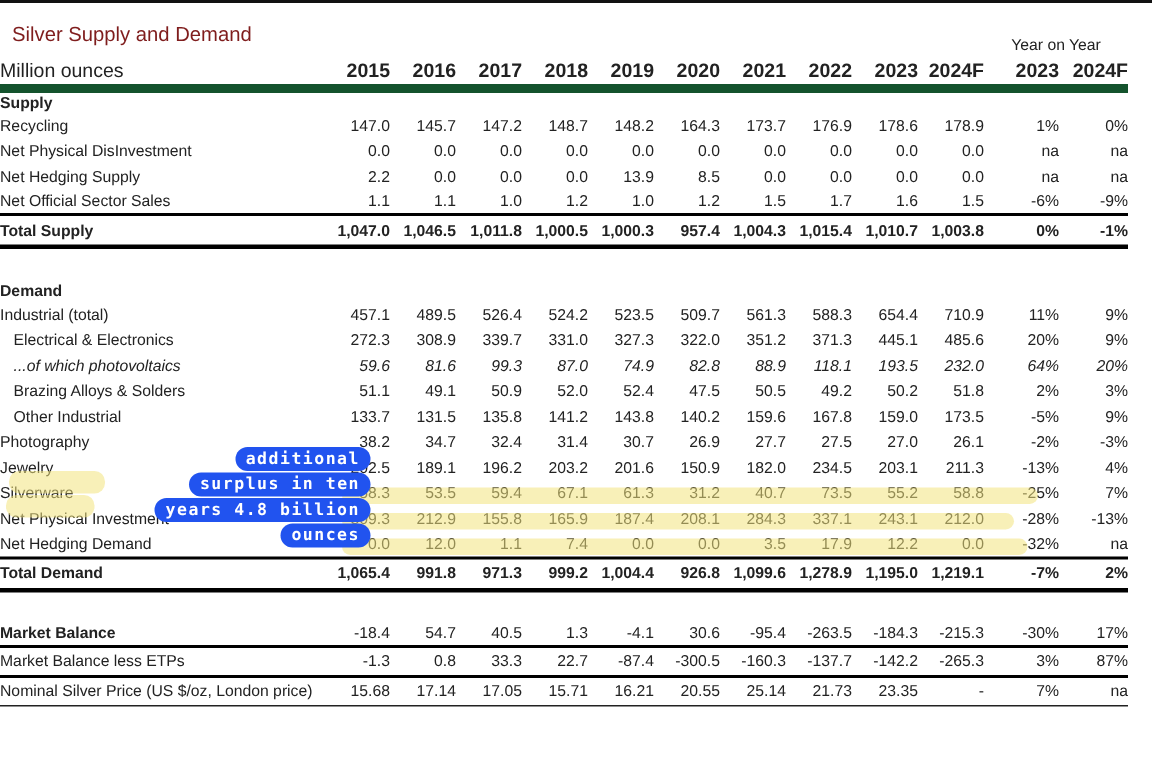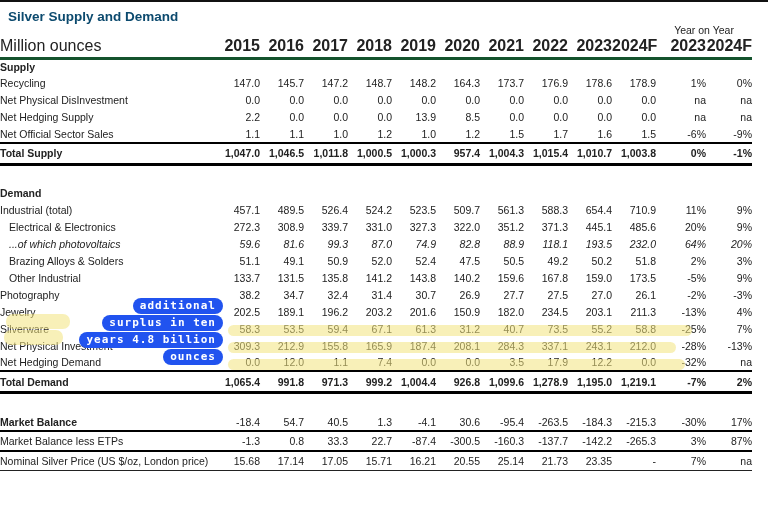--- a/index.html
+++ b/index.html
@@ -1,36 +1,36 @@
 <!DOCTYPE html>
 <html><head>
 <meta charset="utf-8">
 <style>
   html,body{margin:0;padding:0;}
   body{
     width:768px;height:512px;background:#ffffff;position:relative;overflow:hidden;
     font-family:"Liberation Sans", sans-serif;color:#1c1c1c;
   }
   .top-rule{position:absolute;top:0;left:0;width:768px;height:2px;background:#111;}
-  .title{position:absolute;top:9px;left:8px;font-size:13.5px;font-weight:bold;color:#0c4a6e;}
+  .title{position:absolute;top:15px;left:8px;font-size:13.5px;font-weight:normal;color:#7f1d1d;}
 
   table{
     position:absolute;top:22px;left:0;width:752px;
     border-collapse:collapse;table-layout:fixed;font-size:10.5px;color:#222;
   }
   col.c-label{width:216px;}
   col.c-year{width:44px;}
   col.c-yoy1{width:50px;}
   col.c-yoy2{width:46px;}
 
   tr.yoy-row td{height:15px;padding:0;font-size:10.5px;color:#222;}
   td.yoy-group{text-align:center;}
   tr.head-row th{
     font-weight:bold;text-align:right;height:17px;padding:0 0 2px 0;
-    vertical-align:bottom;border-bottom:3px solid #14532d;font-size:16px;margin-left:48px;
+    vertical-align:bottom;border-bottom:6px solid #14532d;font-size:13px;margin-left:48px;
   }
   tr.head-row th.lbl{text-align:left;font-weight:normal;}
 
   td{padding:0;}
   td.lbl{text-align:left;}
   td.num{text-align:right;}
   tbody tr{height:17px;}
   tr.section{height:16px;}
   tr.section td{font-weight:bold;}
   tr.total td{font-weight:bold;border-top:2px solid #000;border-bottom:3px solid #000;height:19px;}
@@ -47,21 +47,21 @@
   .hl{position:absolute;background:var(--hl-color, rgba(243,227,125,0.55));border-radius:7px;pointer-events:none;}
   #hl-jewelry-label{left:6px;top:314px;width:64px;height:15px;}
   #hl-silverware-label{left:4px;top:330px;width:59px;height:15px;}
   #hl-jewelry-row{left:228px;top:325px;width:464px;height:11px;}
   #hl-silverware-row{left:228px;top:342px;width:448px;height:11px;}
   #hl-npi-row{left:228px;top:359px;width:457px;height:11px;}
 
   
   .annotation{
     position:absolute;top:298px;left:0;width:223px;
-    display:flex;flex-direction:column;align-items:flex-end;gap:1px;pointer-events:none;
+    display:flex;flex-direction:column;align-items:flex-end;gap:1px;pointer-events:none;padding-left:24px;
   }
   .bubble{
     background:var(--bubble-color,#2153ef);color:#fff;
     font-family:"DejaVu Sans Mono", monospace;font-weight:bold;
     font-size:11px;letter-spacing:1px;line-height:13px;height:13px;
     padding:1px 7px 2px 7px;border-radius:9px;white-space:nowrap;
   }
 </style>
 </head>
 <body style="--bubble-color: #2153ef; --hl-color: rgba(243,227,125,0.55);">

